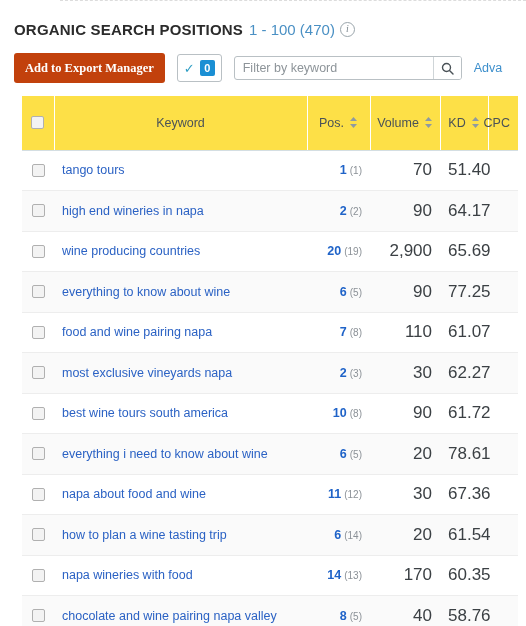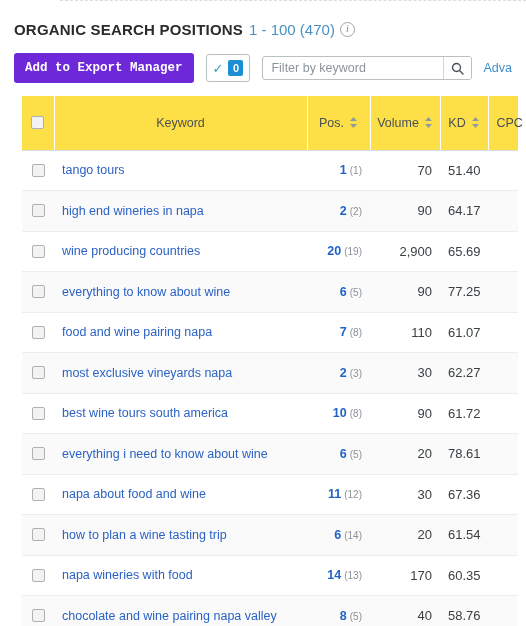--- a/index.html
+++ b/index.html
@@ -74,29 +74,29 @@
   
   .toolbar {
     margin-top: 12px;
     display: flex;
     align-items: center;
     height: 30px;
     white-space: nowrap;
   }
   .btn-export {
     height: 30px;
-    background: #6d28d9;
+    background: #c2410c;
     color: #ffffff;
     border: none;
     border-radius: 3px;
     font-size: 12.5px;
     font-weight: bold;
     padding: 0 11px;
     cursor: default;
-    font-family: Liberation Mono, monospace;
+    font-family: Liberation Serif, serif;
     line-height: 30px;
   }
   .select-box {
     margin-left: 12px;
     height: 28px;
     border: 1px solid #b9c0c4;
     border-radius: 3px;
     background: #ffffff;
     display: flex;
     align-items: center;
@@ -244,21 +244,21 @@
     font-size: 12.5px;
   }
   .pos-prev {
     color: #8b9197;
     font-size: 10px;
     margin-left: 3px;
   }
   .td-num {
     text-align: right;
     color: #3b4044;
-    font-size: 13px;
+    font-size: 17px;
     margin-top: 34px;
   }
   .td-kd { text-align: right; }
 </style>
 </head>
 <body>
 
 <div class="top-divider"></div>
 
 <div class="wrap">
@@ -337,21 +337,21 @@
               <span>KD</span>
               <span class="sort-ico">
                 <svg width="9" height="13" viewBox="0 0 9 13">
                   <polygon points="4.5,1 8,5 1,5" fill="#8e9aa1"></polygon>
                   <polygon points="4.5,12 8,8 1,8" fill="#8e9aa1"></polygon>
                 </svg>
               </span>
             </div>
           </th>
           <th>
-            <div class="th-inner" style="justify-content:flex-start;">
+            <div class="th-inner" style="justify-content:flex-end;">
               <span>CPC</span>
             </div>
           </th>
         </tr>
       </thead>
       <tbody id="tbody">
           <tr>
             <td>
               <span class="chk"></span>
             </td>

